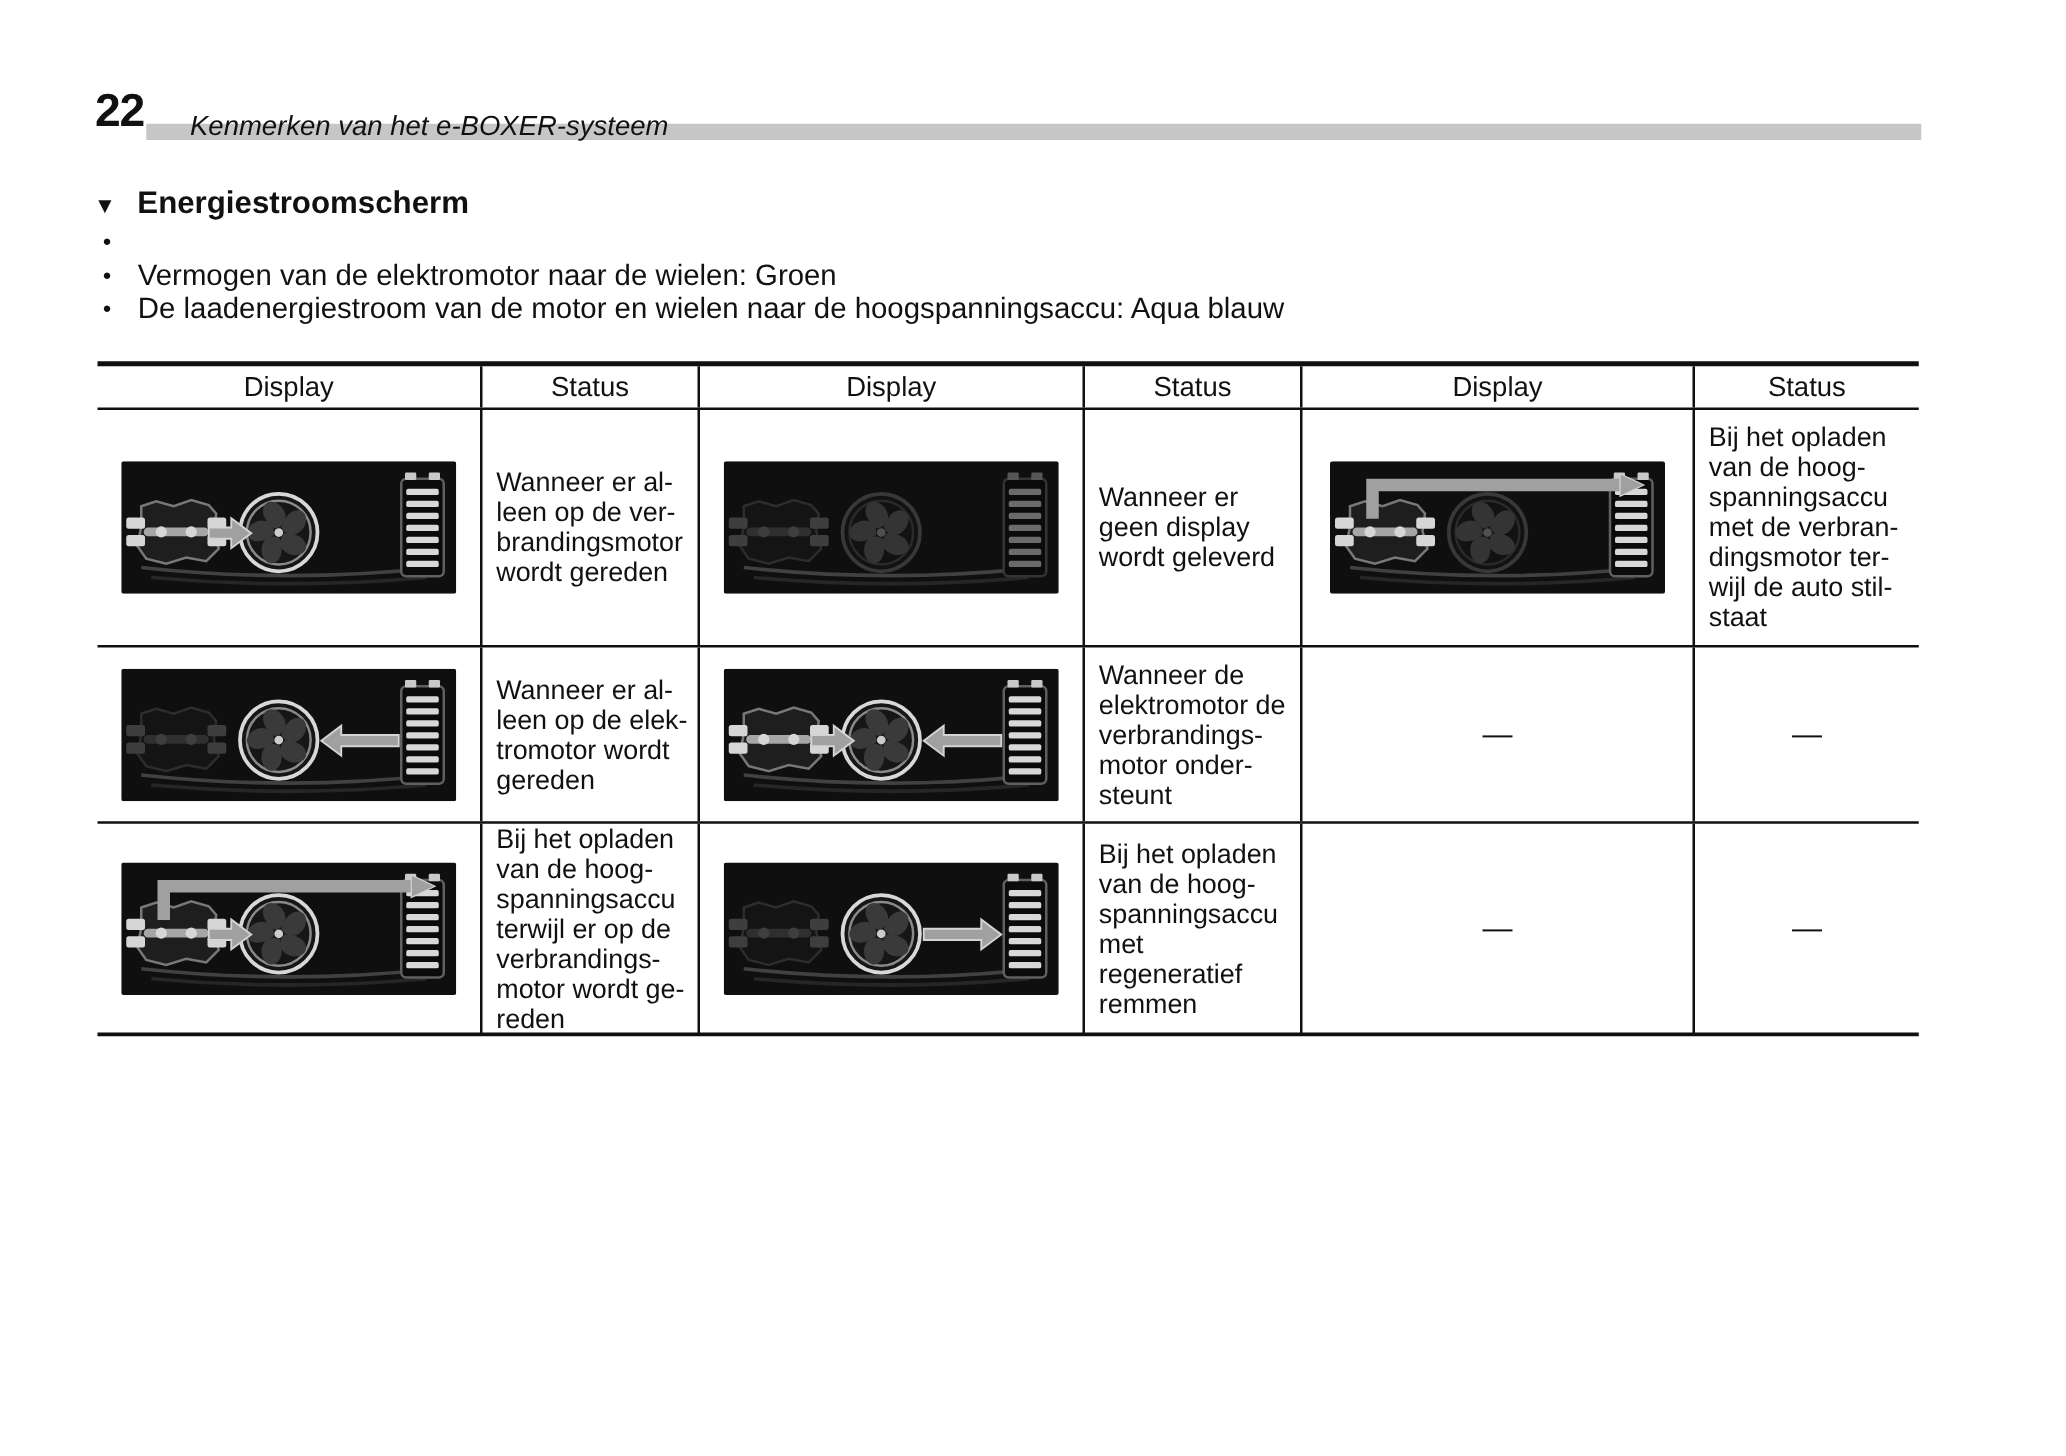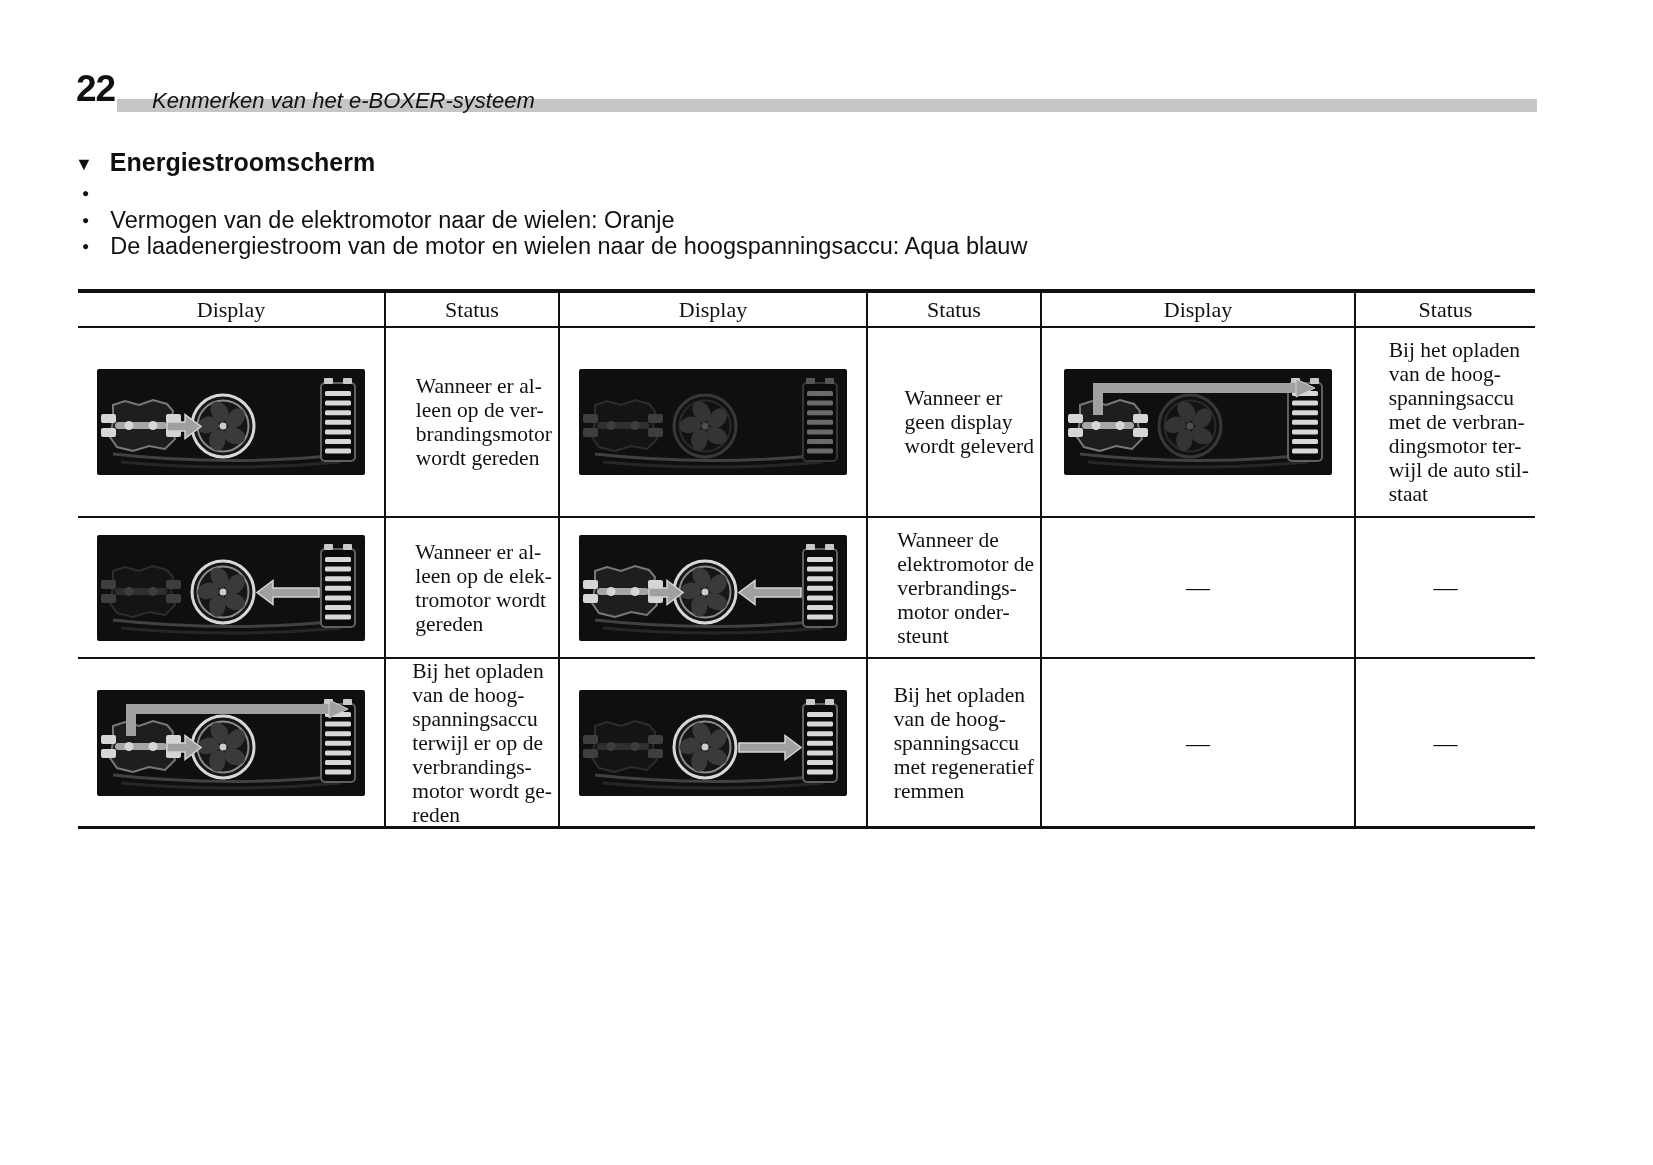--- a/index.html
+++ b/index.html
@@ -22,24 +22,24 @@
   .dot{font-size:12px;line-height:26.5px;}
 
   
   .etable{position:absolute;left:78px;top:289px;width:1457px;
           border-top:4px solid #101010;border-bottom:3px solid #101010;}
   .tr{display:grid;grid-template-columns:308px 174px 308px 174px 314px 179px;}
   .tr.head{height:33px;border-bottom:2px solid #101010;}
   .tr.r0{height:188px;border-bottom:2px solid #101010;}
   .tr.r1{height:139px;border-bottom:2px solid #101010;}
   .tr.r2{height:167px;}
-  .td{display:flex;align-items:center;justify-content:center;min-width:0;font-family:Liberation Serif, serif;}
+  .td{display:flex;align-items:center;justify-content:center;min-width:0;}
   .td:not(:last-child){border-right:2px solid #101010;}
   .th{font-size:22px;}
-  .td.status{justify-content:flex-end;padding:0 6px 0 11px;}
+  .td.status{justify-content:flex-start;padding:0 6px 0 11px;}
   .status-text{white-space:pre-line;font-size:21.5px;line-height:24px;}
   .dash{font-size:24px;}
   .screen{width:268px;height:106px;}
   .screen svg{display:block;}
 </style>
 </head>
 <body>
 
 <div class="page">
 
@@ -51,21 +51,21 @@
     <div class="sectitle">
       <span class="tri">▼</span>
       <span>Energiestroomscherm</span>
     </div>
     <ul class="bullets">
       <li>
         <span class="dot">●</span>
       </li>
       <li>
         <span class="dot">●</span>
-        <span>Vermogen van de elektromotor naar de wielen: Oranje</span>
+        <span>Vermogen van de elektromotor naar de wielen: Groen</span>
       </li>
       <li>
         <span class="dot">●</span>
         <span>De laadenergiestroom van de motor en wielen naar de hoogspanningsaccu: Aqua blauw</span>
       </li>
     </ul>
   </div>
 
   <div class="etable">
     <div class="tr head">

